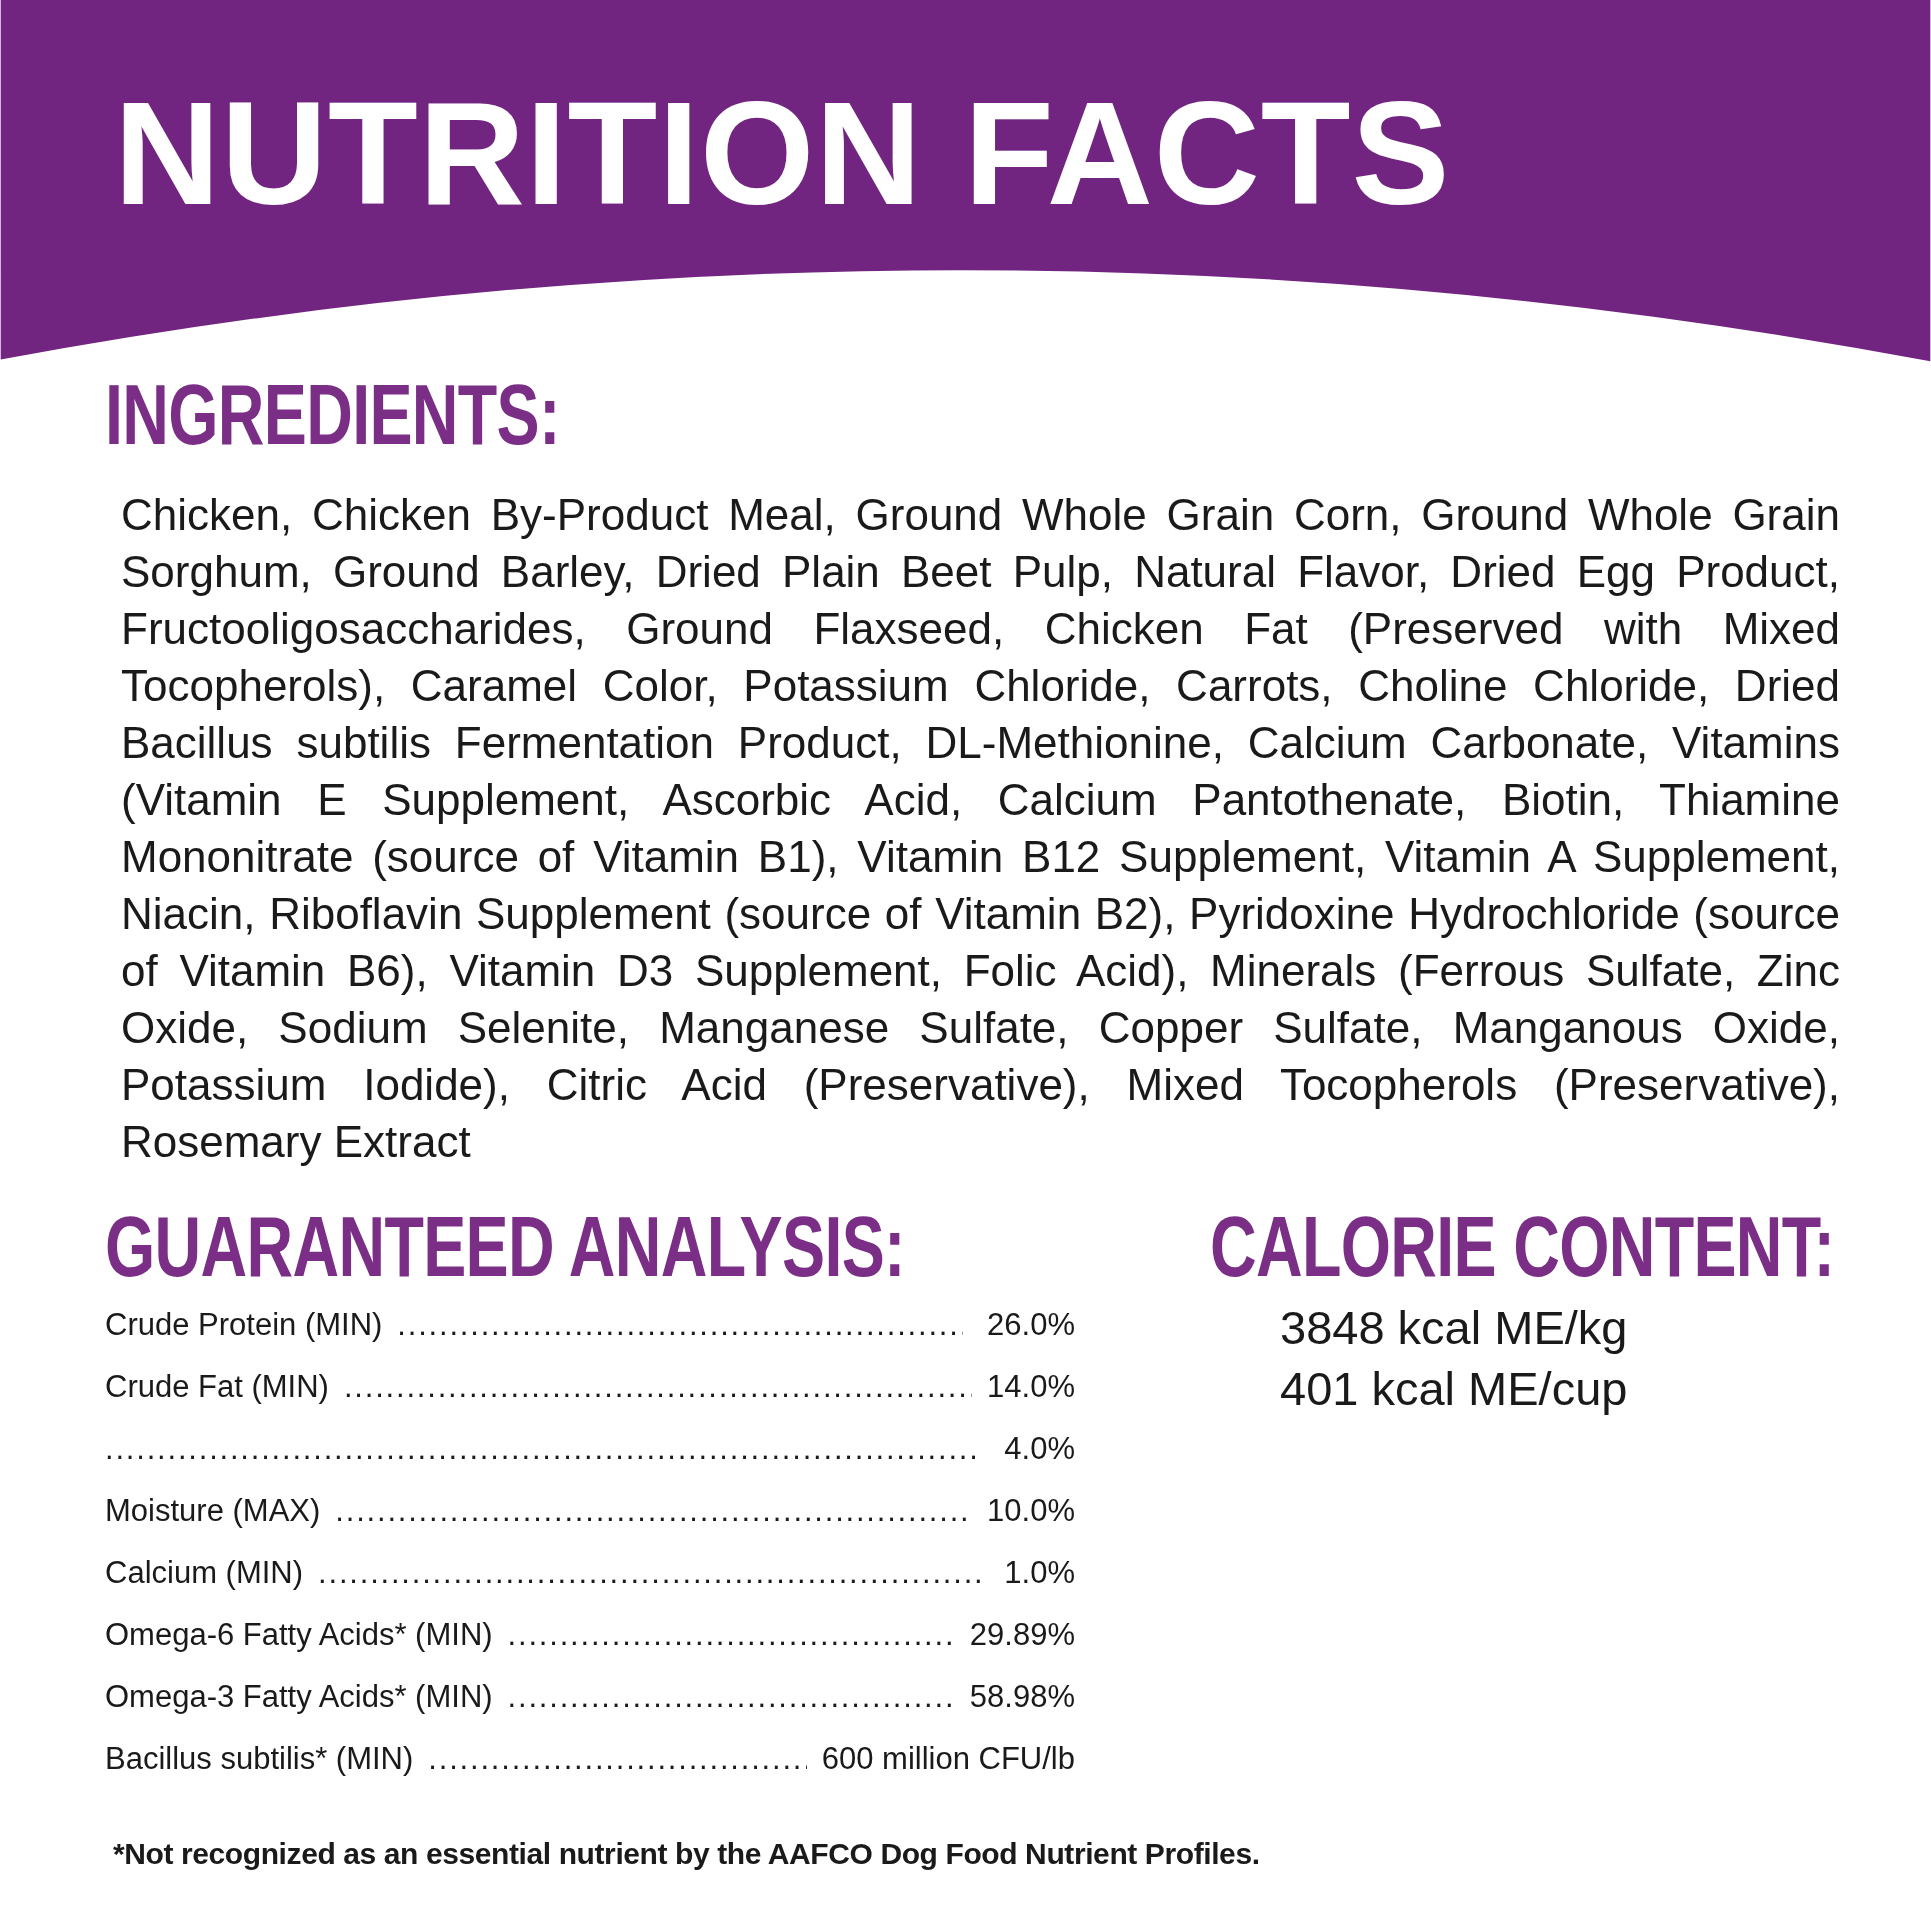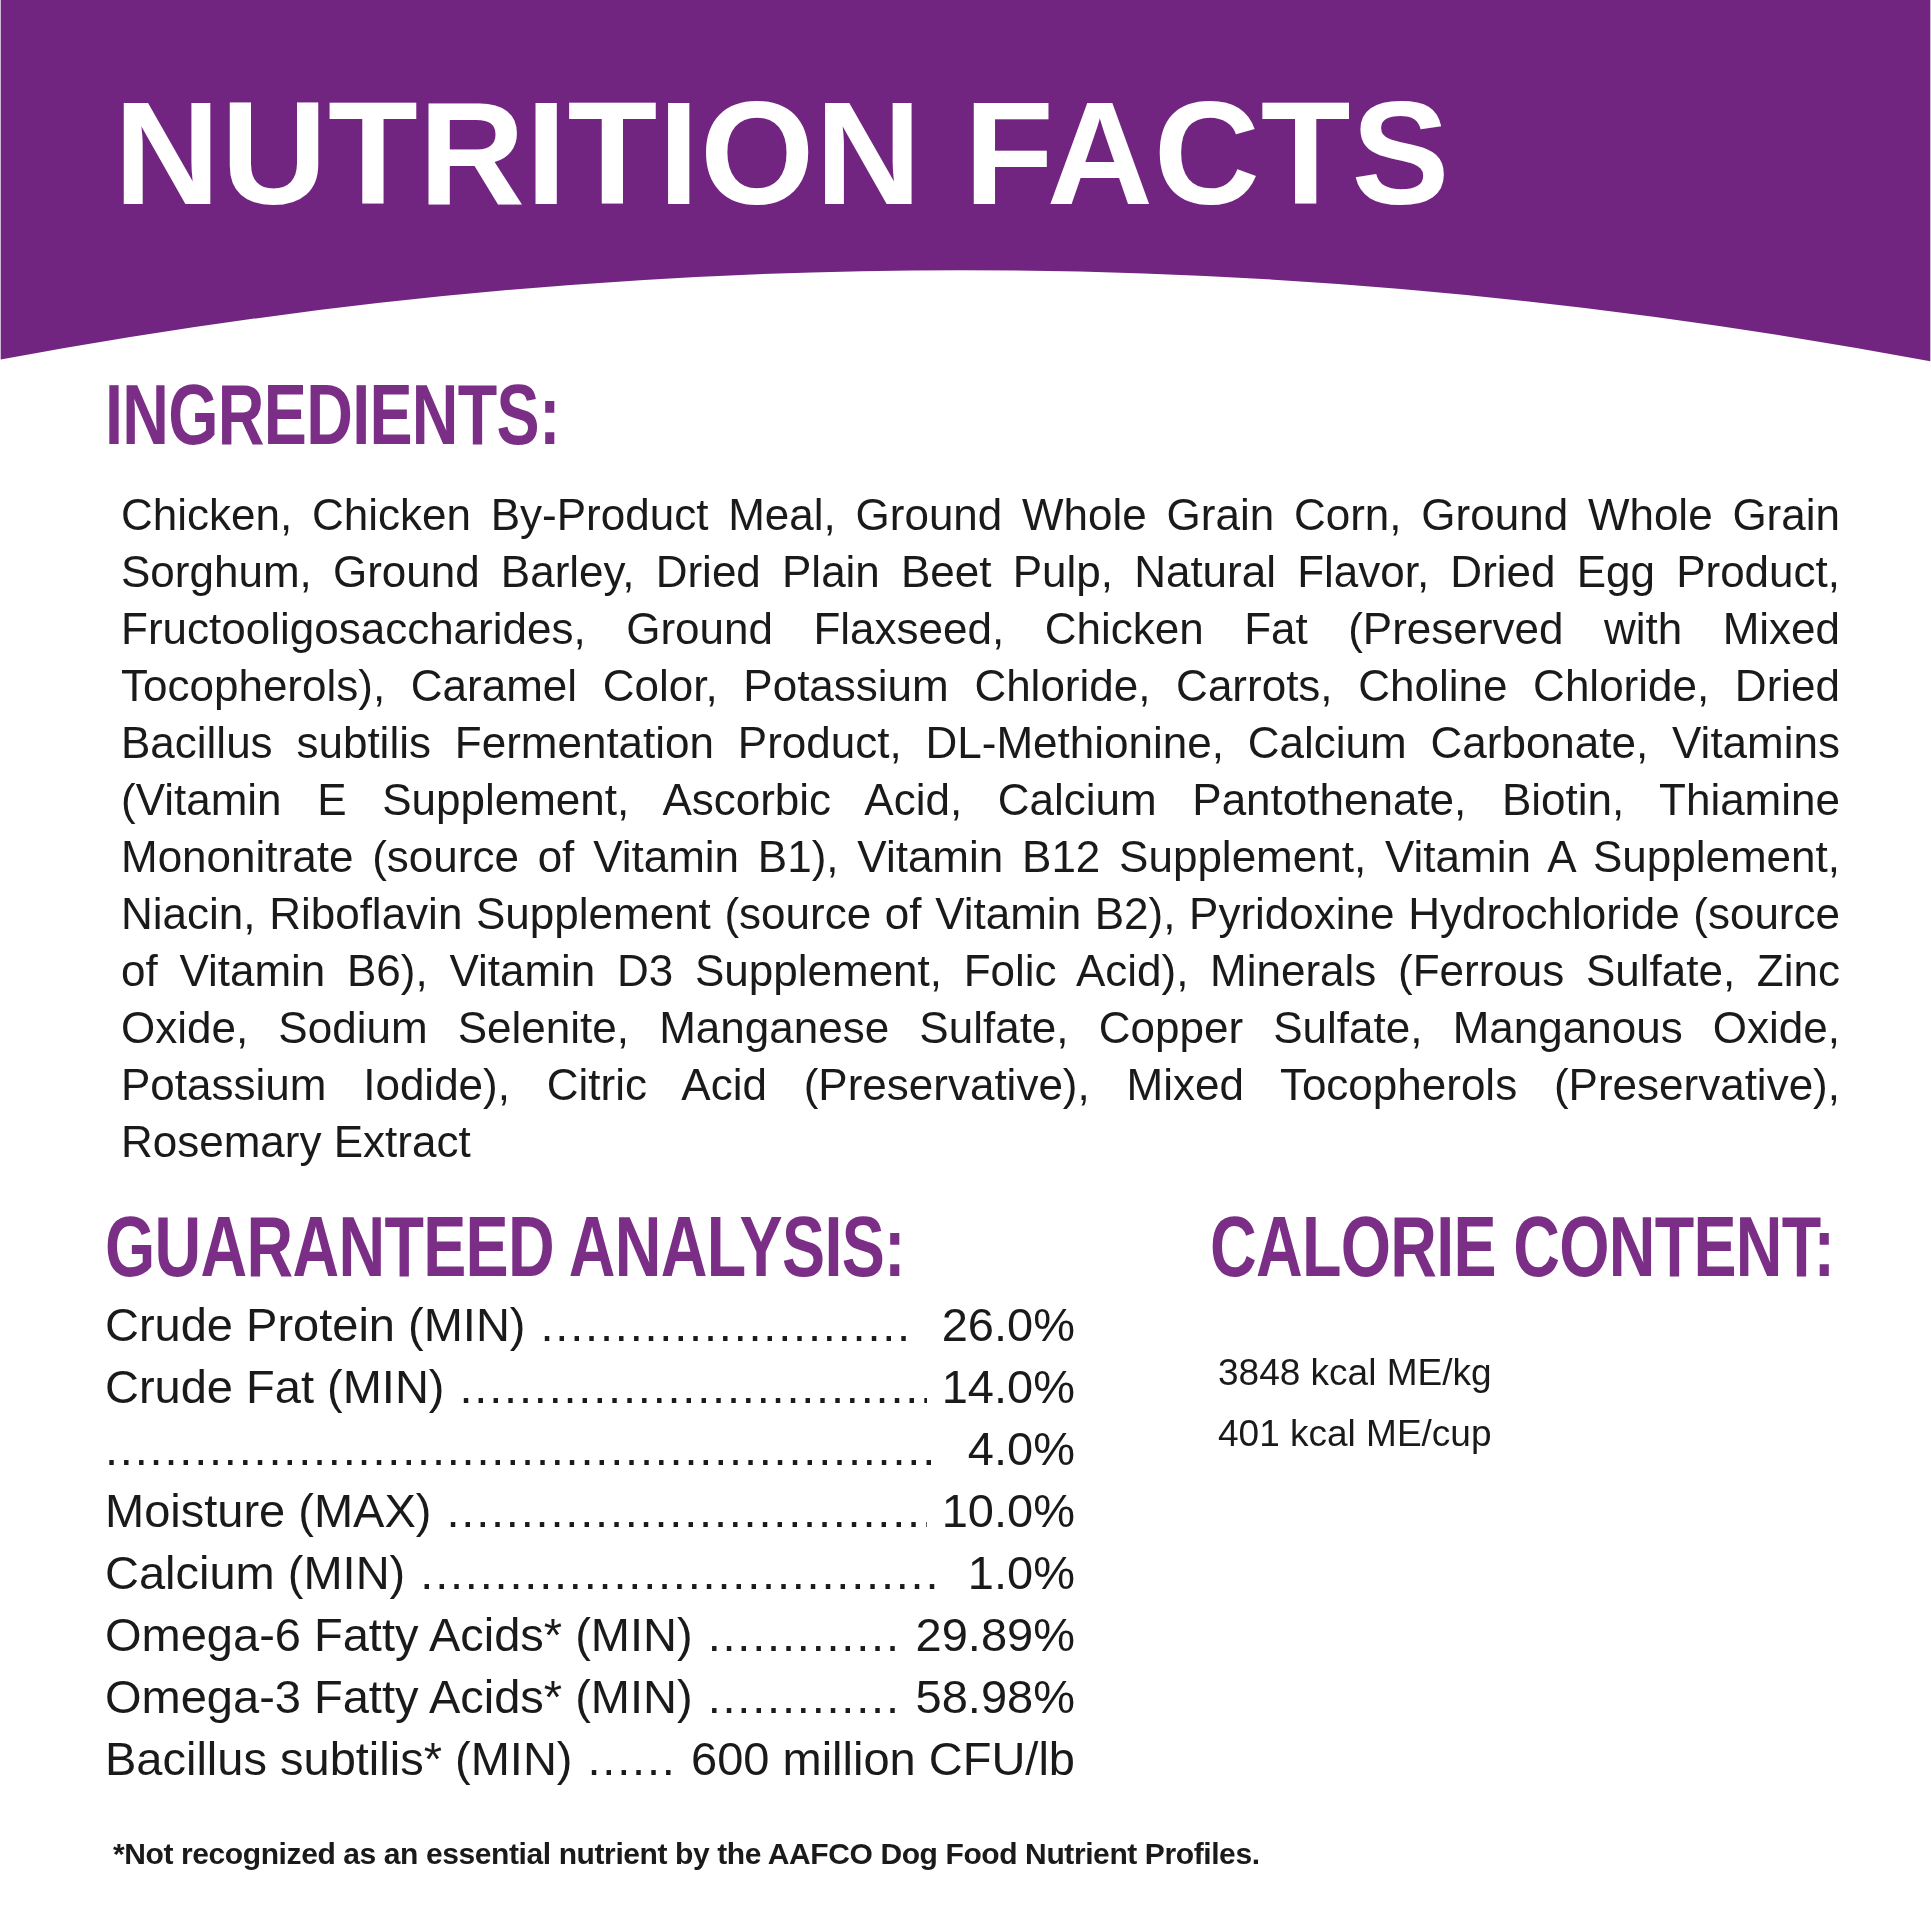--- a/index.html
+++ b/index.html
@@ -61,45 +61,44 @@
   }
   .ga-table {
     position: absolute;
     left: 105px;
     top: 1294px;
     width: 970px;
   }
   .ga-row {
     display: flex;
     align-items: baseline;
-    font-size: 47px;
+    font-size: 31px;
     line-height: 62px;
     white-space: nowrap;
     gap: 15px;
   }
   .ga-label { flex: 0 0 auto; }
   .ga-dots {
     flex: 1 1 auto;
     overflow: hidden;
     white-space: nowrap;
     letter-spacing: 1.8px;
     min-width: 0;
   }
   .ga-value {
     flex: 0 0 auto;
     white-space: pre;
   }
   .cc-values {
     position: absolute;
-    left: 1218px;
+    left: 1280px;
     top: 1297px;
-    font-size: 37px;
+    font-size: 47px;
     line-height: 61px;
     white-space: nowrap;
-    margin-top: 45px;
   }
   .footnote {
     position: absolute;
     left: 105px;
     top: 1828px;
     margin: 8px;
     font-size: 30px;
     line-height: 35px;
     font-weight: bold;
     letter-spacing: -0.4px;

